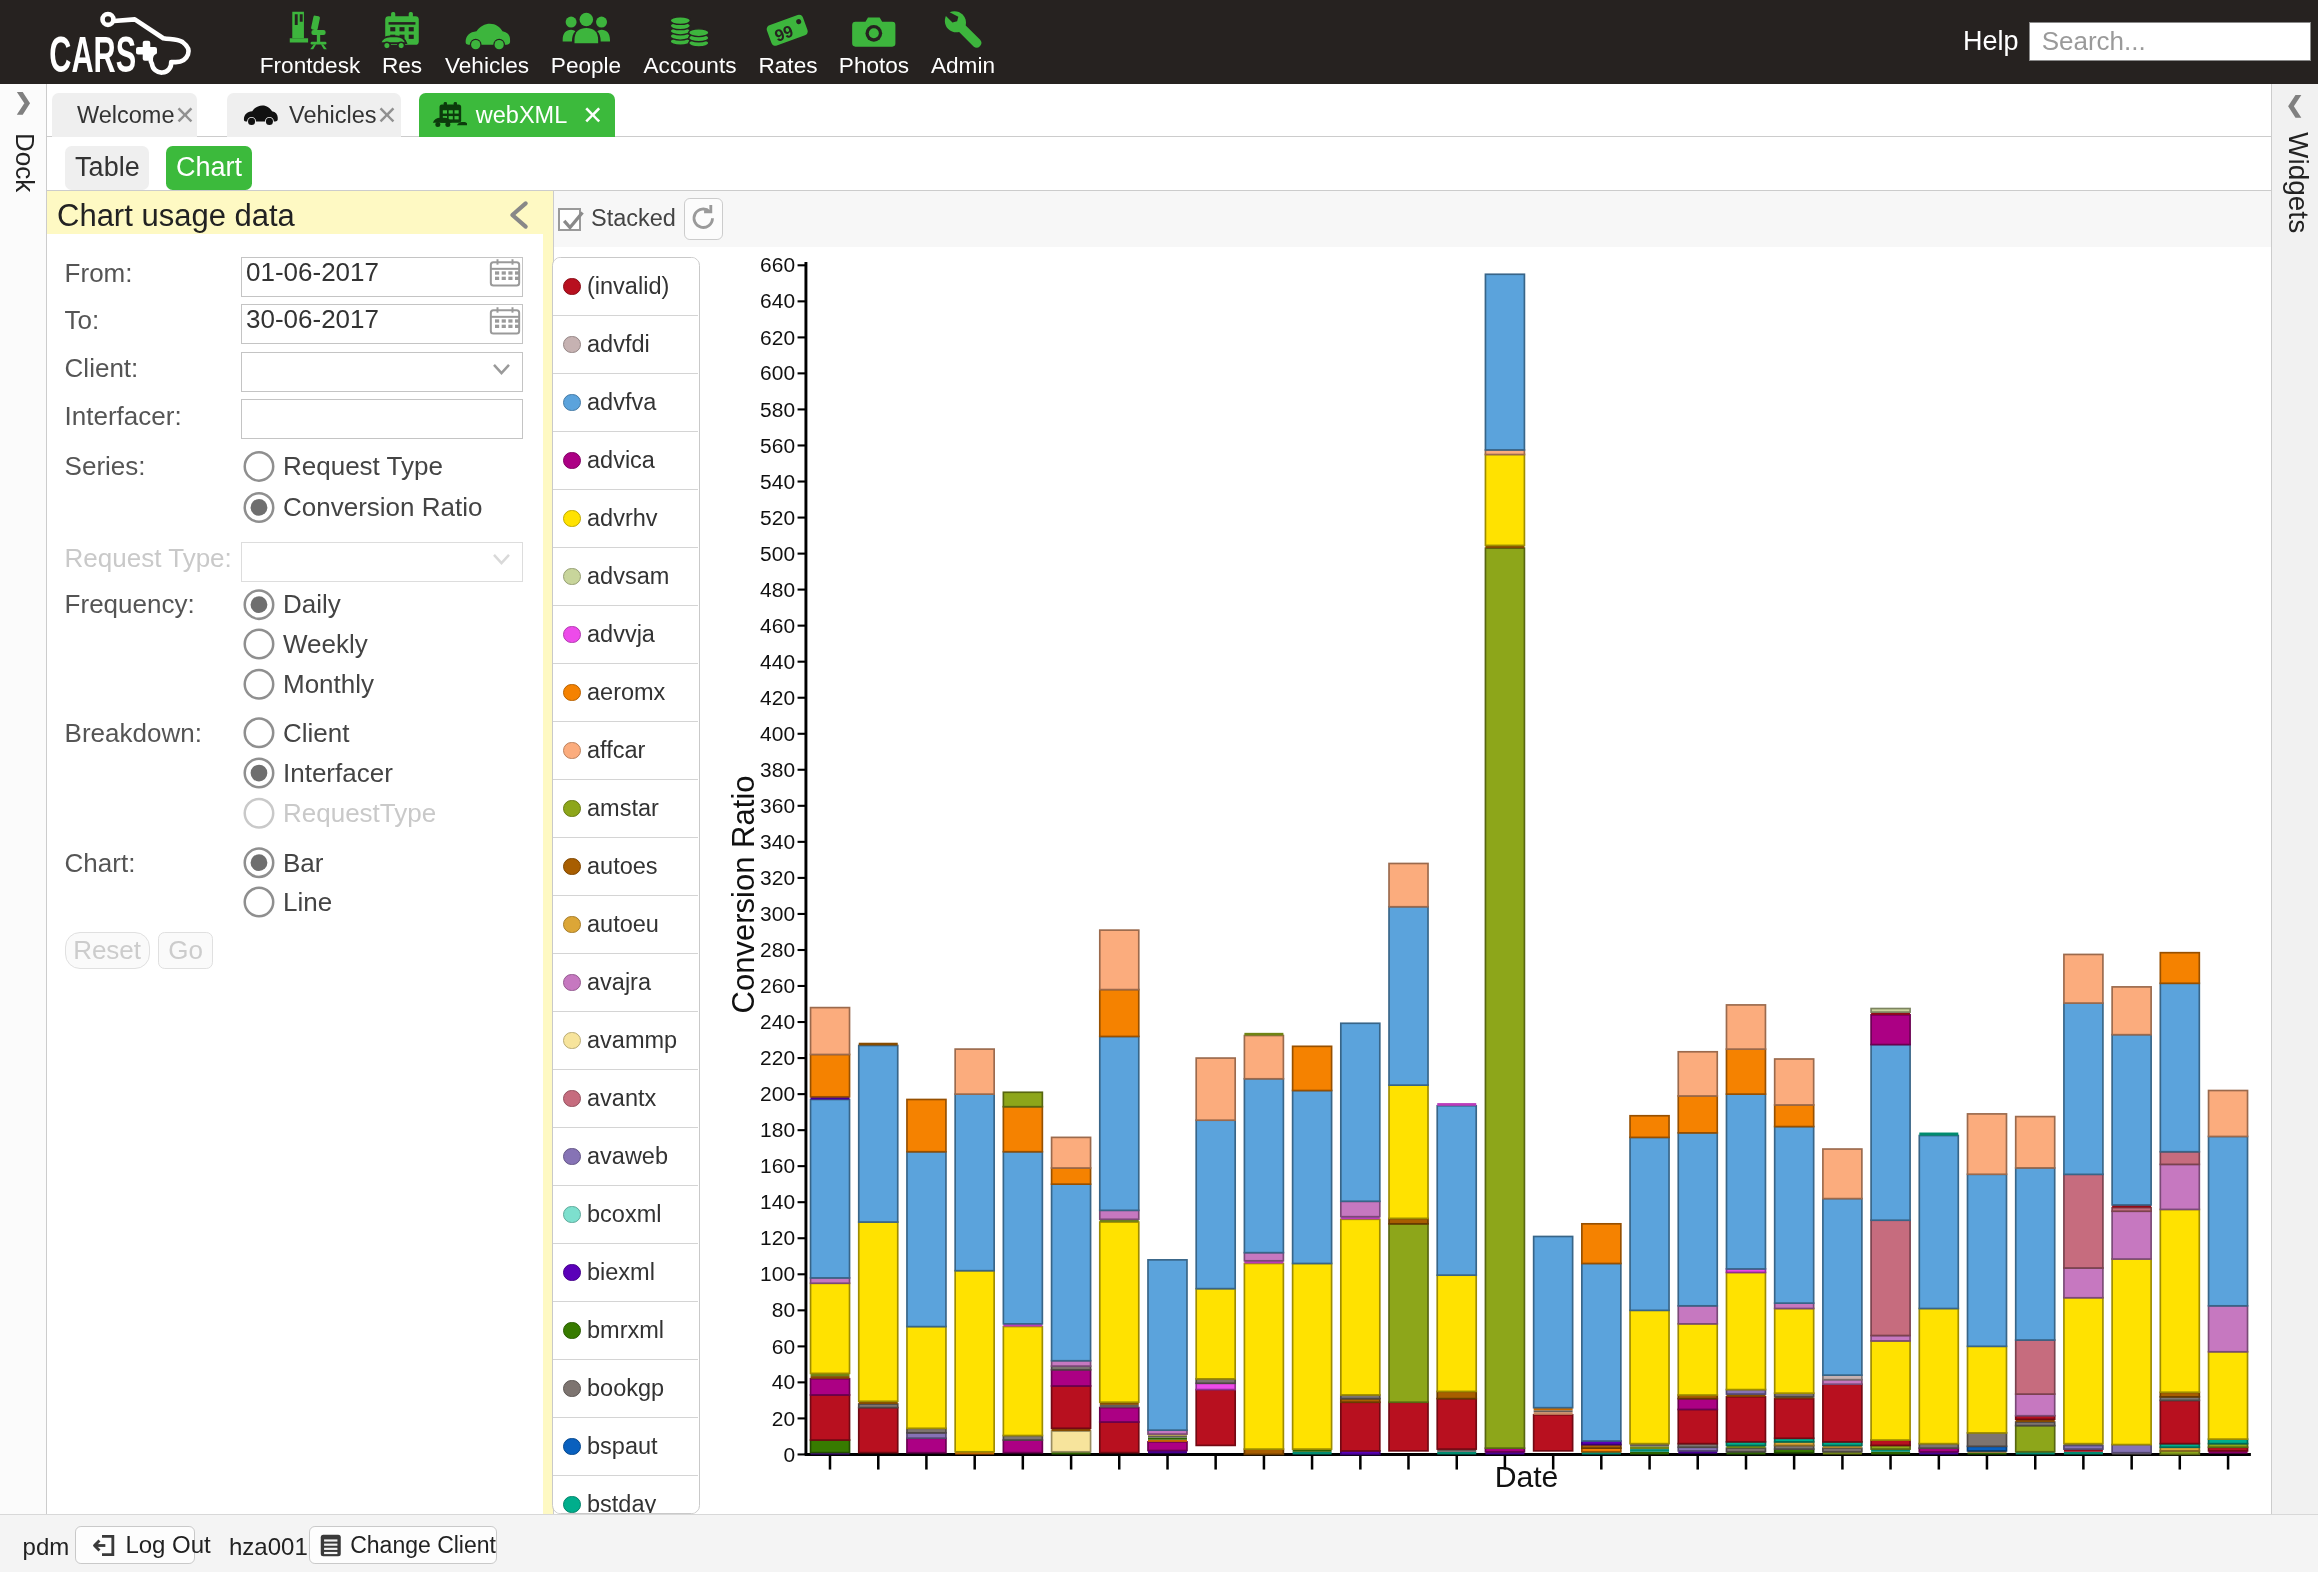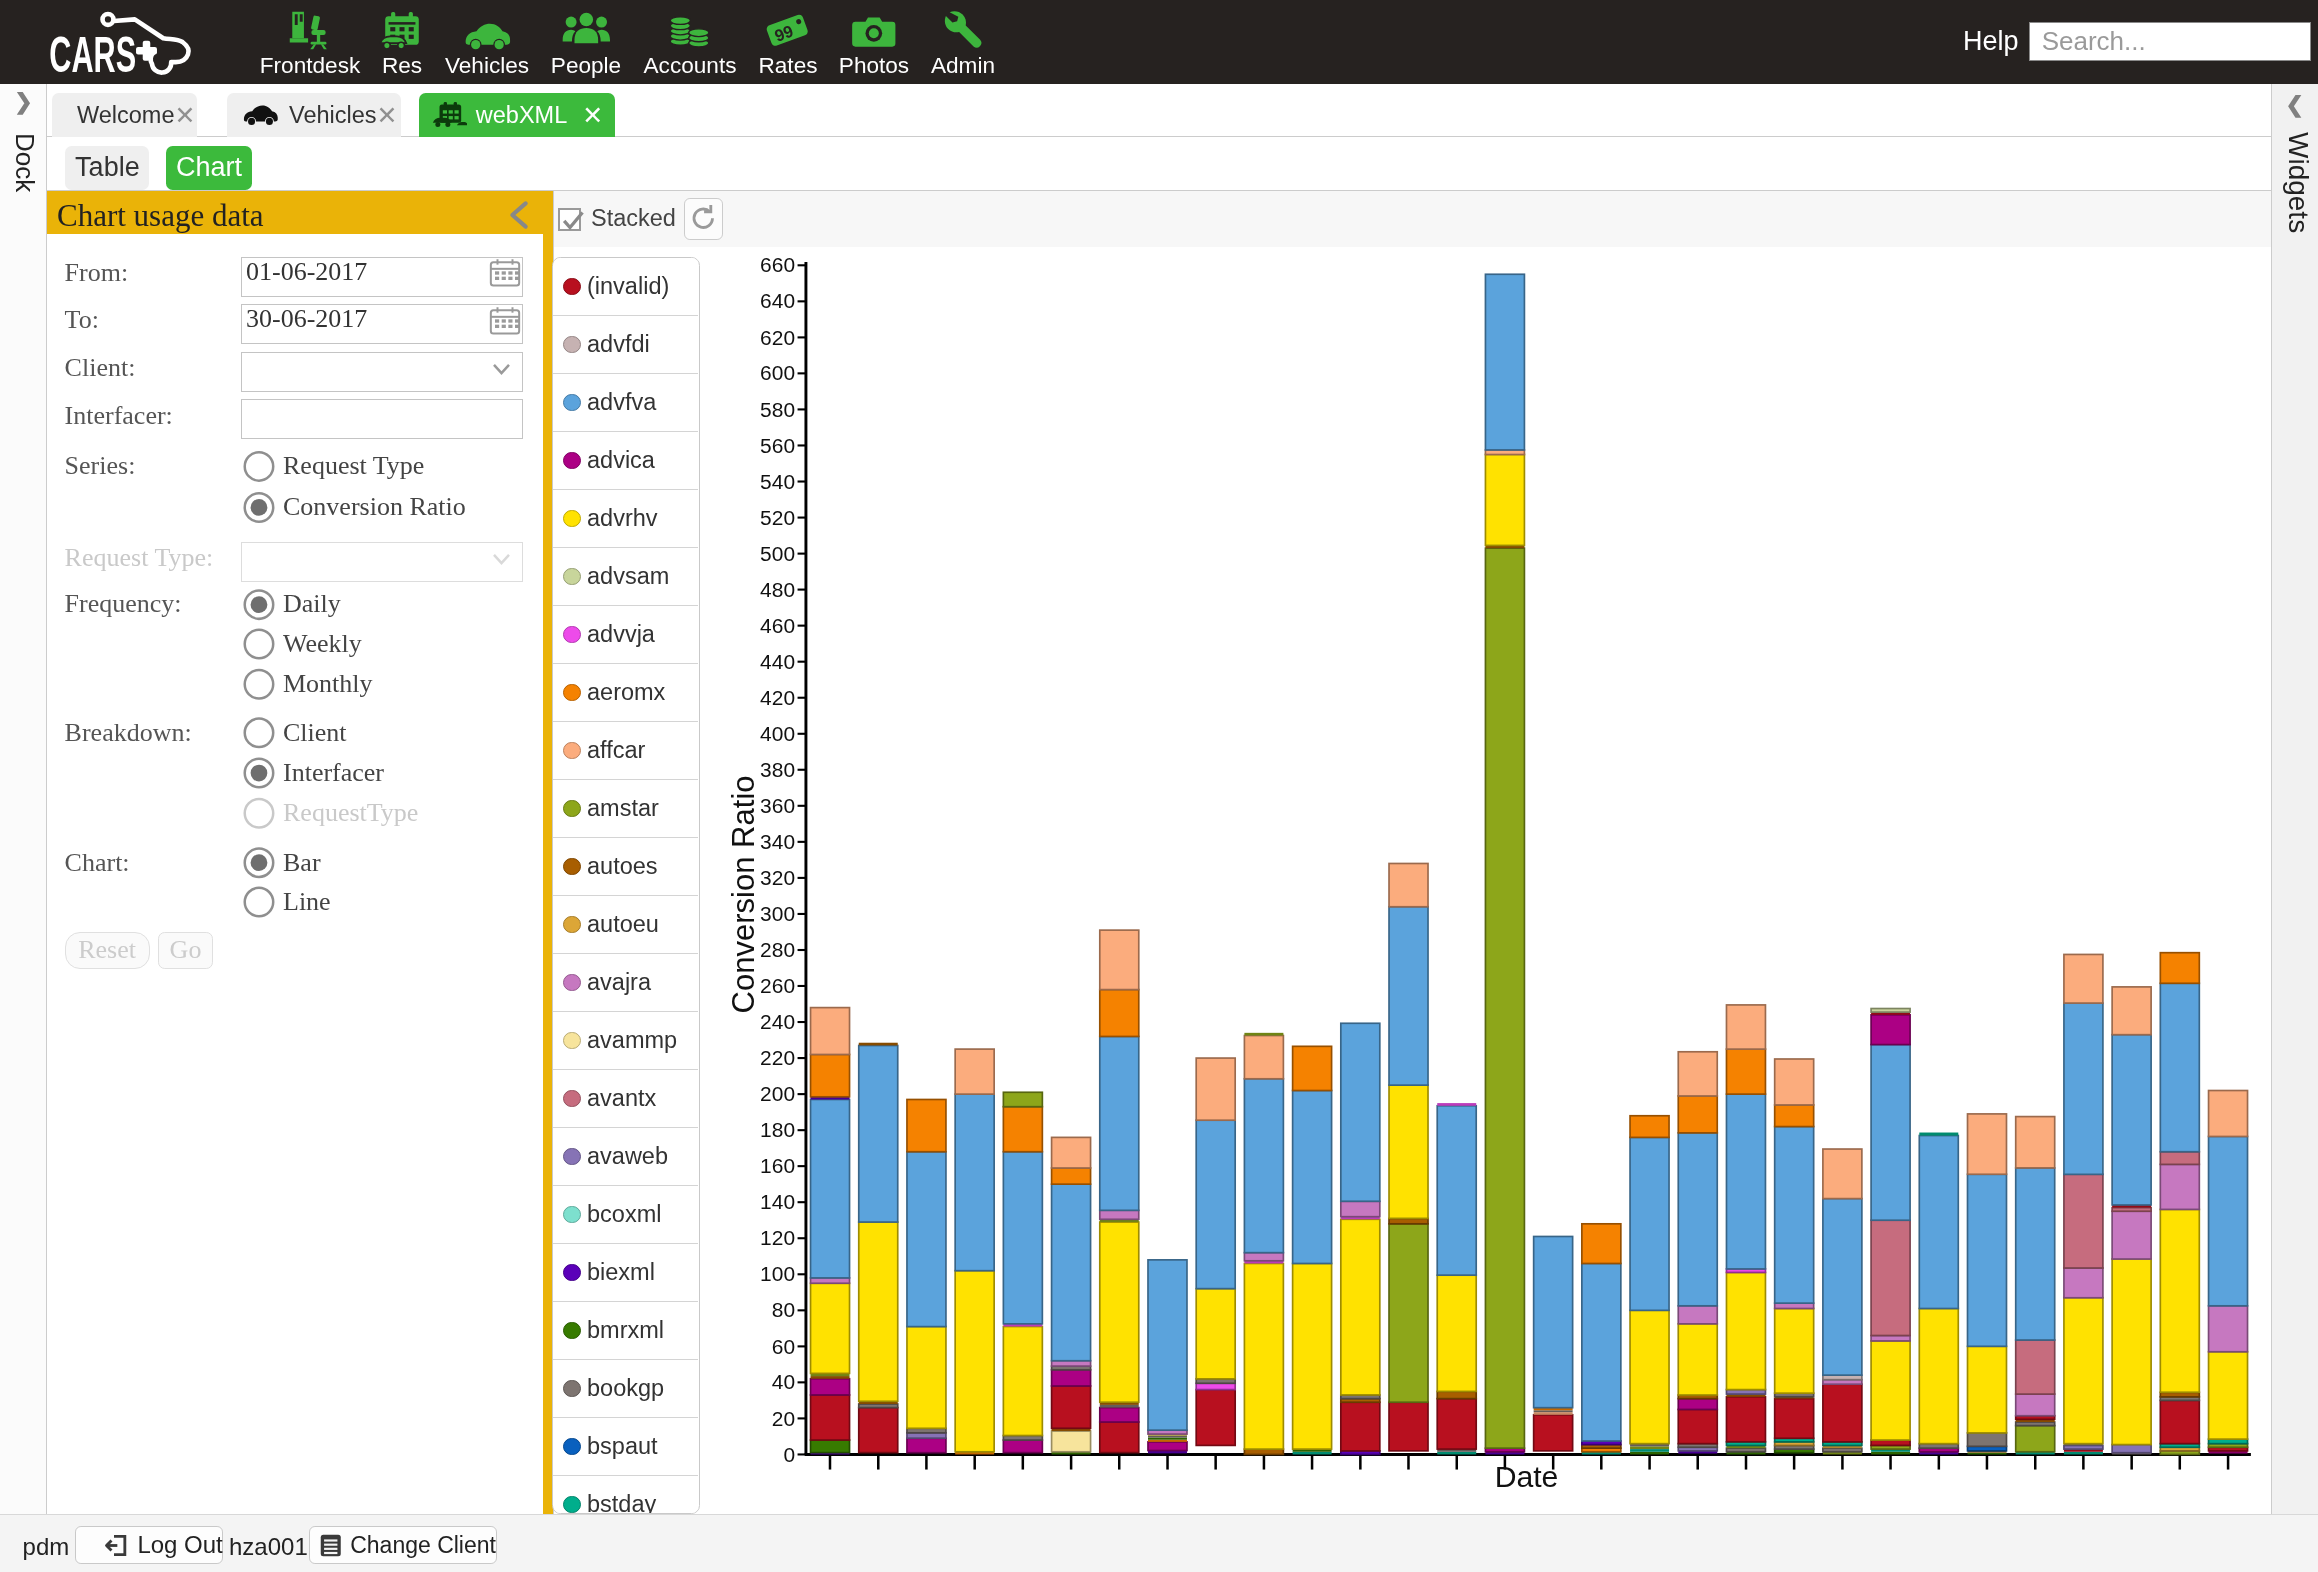--- a/index.html
+++ b/index.html
@@ -16,21 +16,21 @@
 #widgets .chev { position:absolute; left:13.4px; top:8.4px; color:#808080; font-size:22px; font-weight:bold; }
 #widgets .vtxt { position:absolute; left:10px; top:48px; writing-mode:vertical-rl; font-size:28px; color:#222; white-space:nowrap; }
 #tabsrow { position:absolute; left:47px; top:84px; width:2272px; height:53px; background:#fff; border-bottom:1.7px solid #ccc; }
 .tab { position:absolute; top:9.2px; height:44px; background:#efefef; border-radius:6.7px 6.7px 0 0; color:#333; font-size:23.5px; display:flex; align-items:center; white-space:nowrap; }
 .tab svg { flex-shrink:0; }
 .tab .x { color:#909090; font-size:25px; margin-left:auto; margin-right:11.7px; }
 .tabgreen { background:#3CBA3C; color:#fff; }
 .tabgreen .x { color:#fff; }
 #btnrow { position:absolute; left:47px; top:138px; width:2224px; height:53px; background:#fff; border-bottom:1.7px solid #ccc; }
 .pbtn { position:absolute; top:7.5px; height:44px; border-radius:6.7px; font-size:27px; display:flex; align-items:center; justify-content:center; }
-#sidebar { position:absolute; left:47px; top:191px; width:507px; height:1323px; background:#eab308; border-right:1.7px solid #ccc;font-family:Liberation Serif, serif; }
+#sidebar { position:absolute; left:47px; top:191px; width:507px; height:1323px; background:#fef9c3; border-right:1.7px solid #ccc; }
 #sbtitle { position:absolute; left:10px; top:6.7px; font-size:31px; color:#222; }
 #sbchev { left:457px; top:6.7px; }
 #sbcard { position:absolute; left:0px; top:43px; width:496px; height:1280px; background:#fff; }
 .flab { position:absolute; left:17.6px; font-size:26px; color:#555; }
 .fin { position:absolute; left:194px; width:282px; height:40px; background:#fff; border:1.7px solid #c4c4c4; font-size:26px; color:#333; line-height:28.5px; padding-left:4px; }
 .rlab { position:absolute; left:236px; font-size:26px; color:#444; }
 #toolbar { position:absolute; left:554px; top:191px; width:1717px; height:56px; background:#f7f7f7; }
 #stkbox { position:absolute; left:4.2px; top:17px; width:22.6px; height:22.6px; background:#fff; border:2.5px solid #9a9a9a; }
 #stklab { position:absolute; left:37px; top:14.3px; font-size:23.5px; color:#444; }
 #refbtn { position:absolute; left:130px; top:6.7px; width:39px; height:42px; background:#fcfcfc; border:1.7px solid #ccc; border-radius:5.9px; display:flex; align-items:center; justify-content:center; }
@@ -766,21 +766,21 @@
       <span class="llab">bspaut</span>
     </div>
 <div class="litem">
       <span class="dot" style="background:#00AE8C;border-color:#008269"></span>
       <span class="llab">bstday</span>
     </div>
 </div>
 
 <div id="bottom">
   <div class="btxt" style="left:22.6px">pdm</div>
-  <div class="bbtn" style="left:75px;width:148px;padding-left:28px">
+  <div class="bbtn" style="left:75px;width:120px;padding-left:16px">
       <svg width="25" height="25" viewBox="0 0 30 30">
 <path d="M12 4 H25 V26 H12" fill="none" stroke="#3a3a3a" stroke-width="3.4"></path>
 <line x1="3" y1="15" x2="16" y2="15" stroke="#3a3a3a" stroke-width="3.4"></line>
 <path d="M9 9 L3 15 L9 21" fill="none" stroke="#3a3a3a" stroke-width="3.4" stroke-linejoin="round"></path>
       </svg>
       <span style="margin-left:8.4px">Log Out</span>
     </div>
   <div class="btxt" style="left:229px">hza001</div>
   <div class="bbtn" style="left:309px;width:188px;padding-left:9.2px;font-size:23px">
       <svg width="23.5" height="25" viewBox="0 0 28 30">

